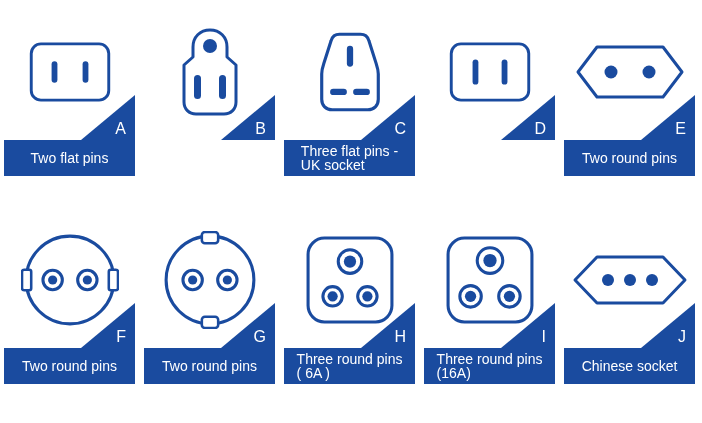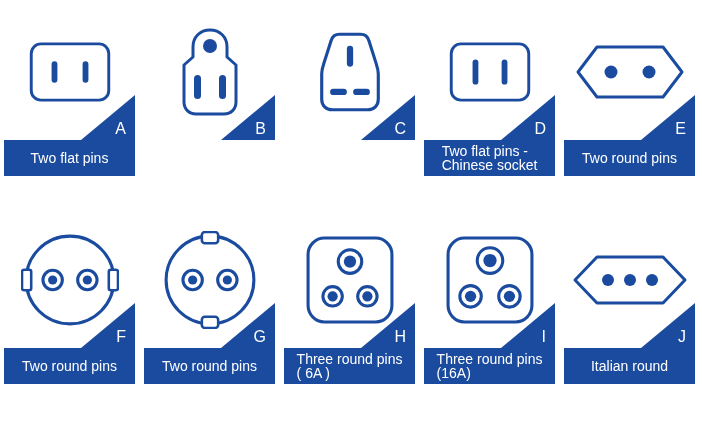--- a/index.html
+++ b/index.html
@@ -92,35 +92,35 @@
     <div class="img">
       <svg class="icon" width="88" height="84" viewBox="0 0 84 80">
         <path d="M32,4 L52,4 C56,4 59,6.5 60,10 L67,32 C68,35 69,38 69,42 L69,66 C69,72 65,76 59,76 L25,76 C19,76 15,72 15,66 L15,42 C15,38 16,35 17,32 L24,10 C25,6.5 28,4 32,4 Z" fill="none" stroke="currentColor" stroke-width="3" stroke-linejoin="round"></path>
         <rect x="39" y="15" width="6" height="20" rx="3" fill="currentColor"></rect>
         <rect x="23" y="56" width="16" height="6" rx="3" fill="currentColor"></rect>
         <rect x="45" y="56" width="16" height="6" rx="3" fill="currentColor"></rect>
       </svg>
       <div class="tri"></div>
       <span class="letter">C</span>
     </div>
+    <div class="banner">
+      <span>Three flat pins -
+UK socket</span>
+    </div>
   </div>
 
   <div class="cell">
     <div class="img">
       <svg class="icon" width="84" height="62" viewBox="0 0 86 64">
         <rect x="3" y="3" width="80" height="58" rx="10" fill="none" stroke="currentColor" stroke-width="3"></rect>
         <rect x="25" y="19" width="6" height="26" rx="3" fill="currentColor"></rect>
         <rect x="55" y="19" width="6" height="26" rx="3" fill="currentColor"></rect>
       </svg>
       <div class="tri"></div>
       <span class="letter">D</span>
-    </div>
-    <div class="banner">
-      <span>Two flat pins -
-Chinese socket</span>
     </div>
   </div>
 
   <div class="cell">
     <div class="img">
       <svg class="icon" width="110" height="56" viewBox="0 0 110 56">
         <path d="M22,3 L88,3 L107,28 L88,53 L22,53 L3,28 Z" fill="none" stroke="currentColor" stroke-width="3" stroke-linejoin="round"></path>
         <circle cx="36" cy="28" r="6.5" fill="currentColor"></circle>
         <circle cx="74" cy="28" r="6.5" fill="currentColor"></circle>
       </svg>
@@ -215,17 +215,17 @@
       <svg class="icon" width="116" height="52" viewBox="0 0 116 52">
         <path d="M25,3 L91,3 L113,26 L91,49 L25,49 L3,26 Z" fill="none" stroke="currentColor" stroke-width="3" stroke-linejoin="round"></path>
         <circle cx="36" cy="26" r="6" fill="currentColor"></circle>
         <circle cx="58" cy="26" r="6" fill="currentColor"></circle>
         <circle cx="80" cy="26" r="6" fill="currentColor"></circle>
       </svg>
       <div class="tri"></div>
       <span class="letter">J</span>
     </div>
     <div class="banner">
-      <span>Italian round</span>
+      <span>Chinese socket</span>
     </div>
   </div>
 
 </div>
 
 </body></html>

